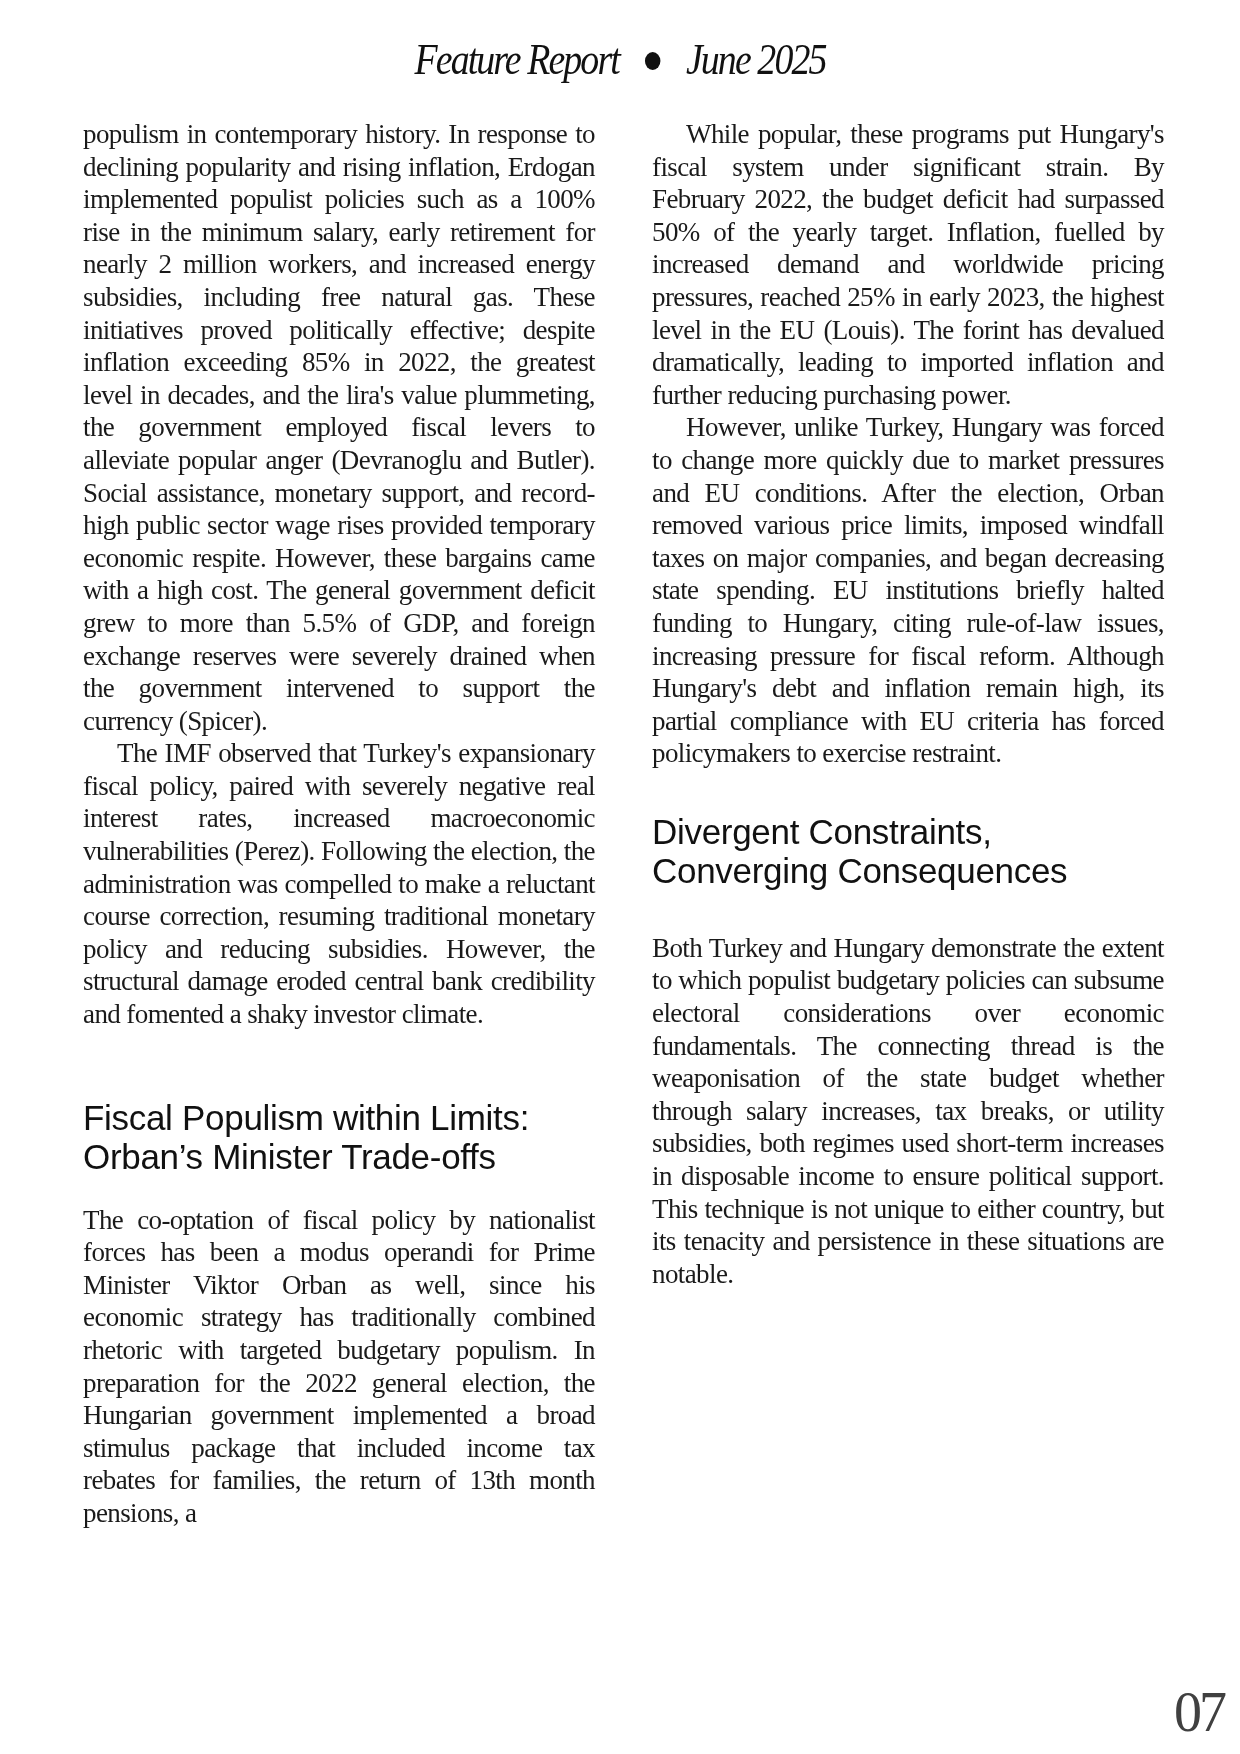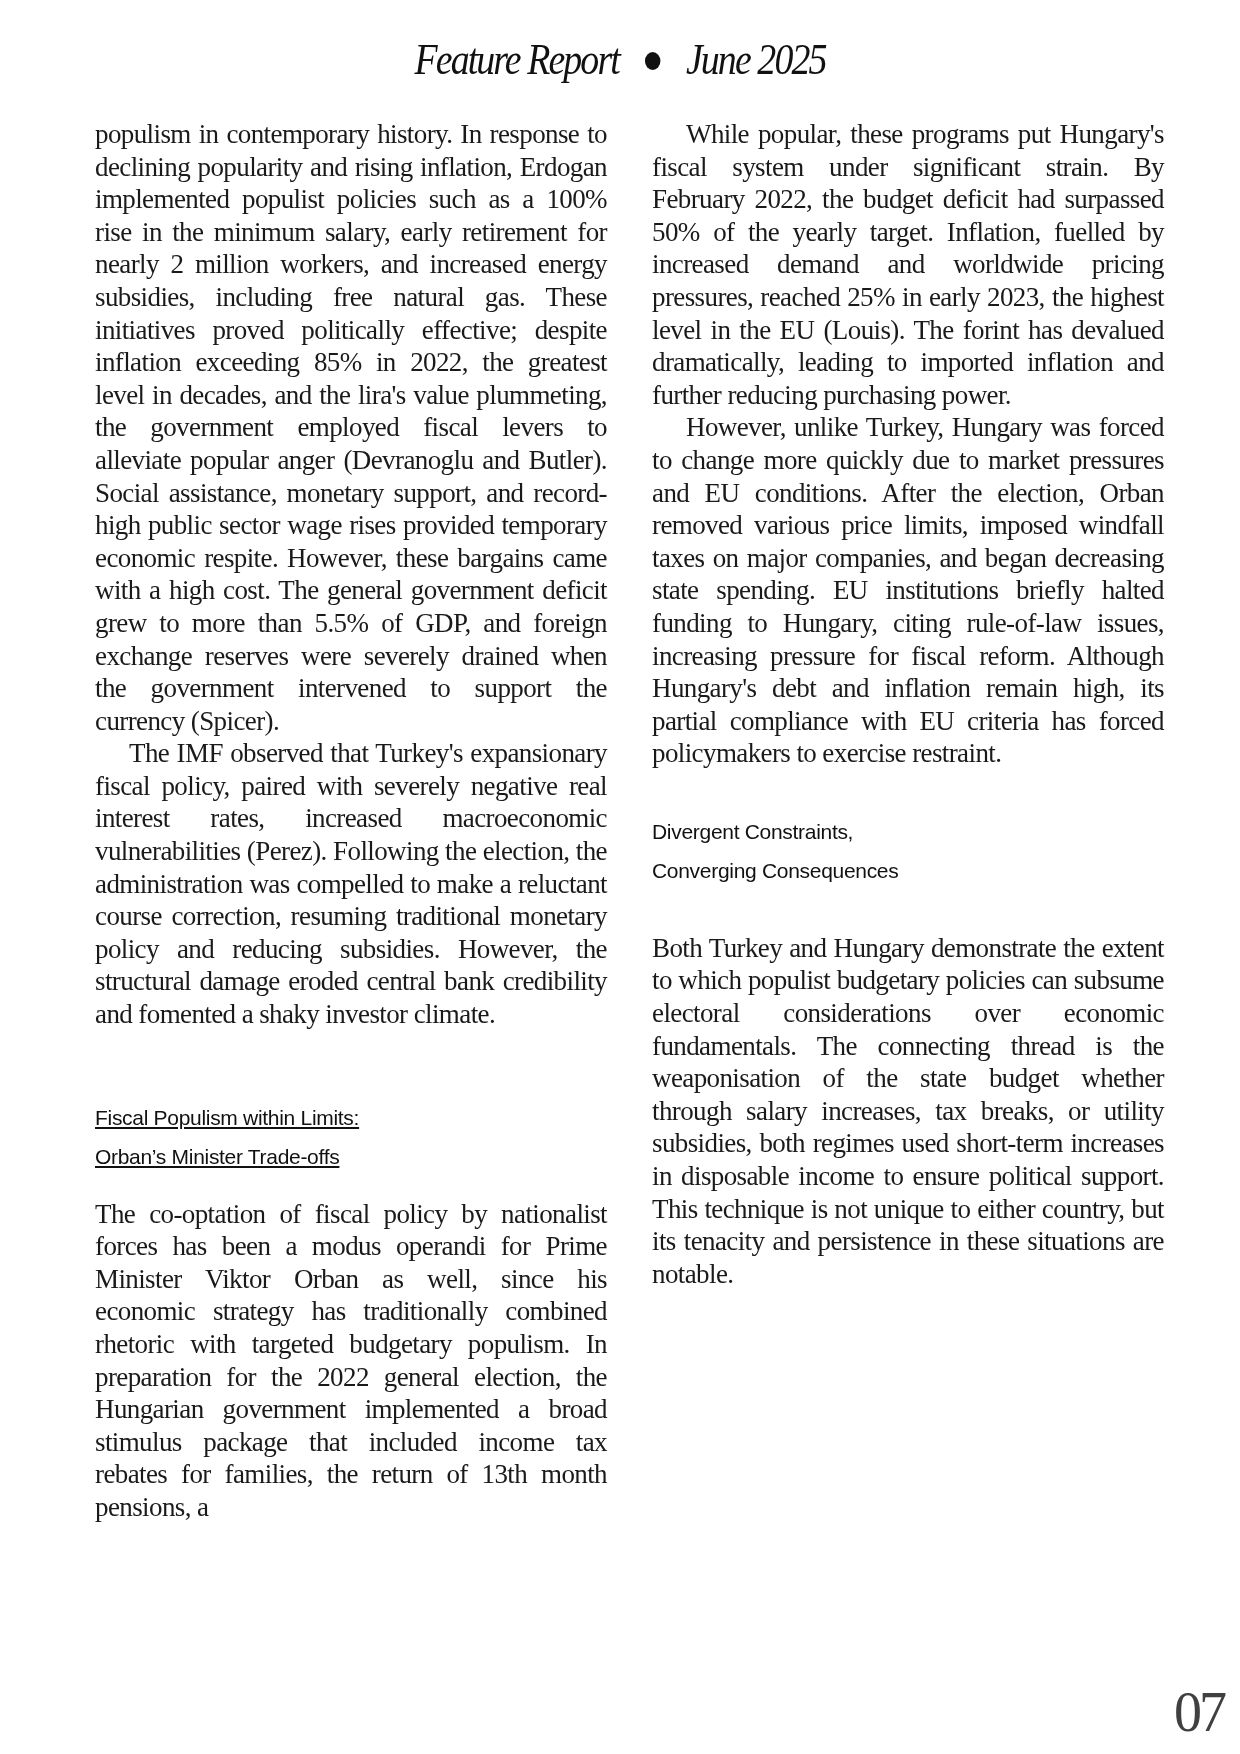--- a/index.html
+++ b/index.html
@@ -14,32 +14,32 @@
     transform: scaleX(0.86);
   }
   .header .dot {
     display: inline-block; width: 18px; height: 18px; border-radius: 50%;
     background: #111; vertical-align: middle; margin: 0 30px 6px 30px;
   }
   .col {
     position: absolute; top: 118px; width: 512px;
     font-size: 27px; line-height: 32.6px;
   }
-  .col.left { left: 95px; }
+  .col.left { left: 83px; }
   .col.right { left: 652px; }
   .col p {
     margin: 0; text-align: justify; text-align-last: left;
     letter-spacing: -0.6px; word-spacing: 0px;
   }
   .col p.indent { text-indent: 34px; }
   .col h2 {
     font-family: "Liberation Sans", "DejaVu Sans", sans-serif; font-weight: normal;
-    font-size: 21px; line-height: 39px; margin: 0; color: #111; letter-spacing: -0.3px;
+    font-size: 35px; line-height: 39px; margin: 0; color: #111; letter-spacing: -0.3px;
   }
-  .left h2 { margin-top: 67px; margin-bottom: 22px; text-decoration: underline; }
+  .left h2 { margin-top: 67px; margin-bottom: 28px; }
   .right h2 { margin-top: 42px; margin-bottom: 42px; }
   .pagenum {
     position: absolute; right: 16px; top: 1682px;
     font-family: "Liberation Serif", serif; font-size: 56px; line-height: 60px;
     color: #404040; letter-spacing: -3px;
   }
 </style>
 </head>
 <body>
 

